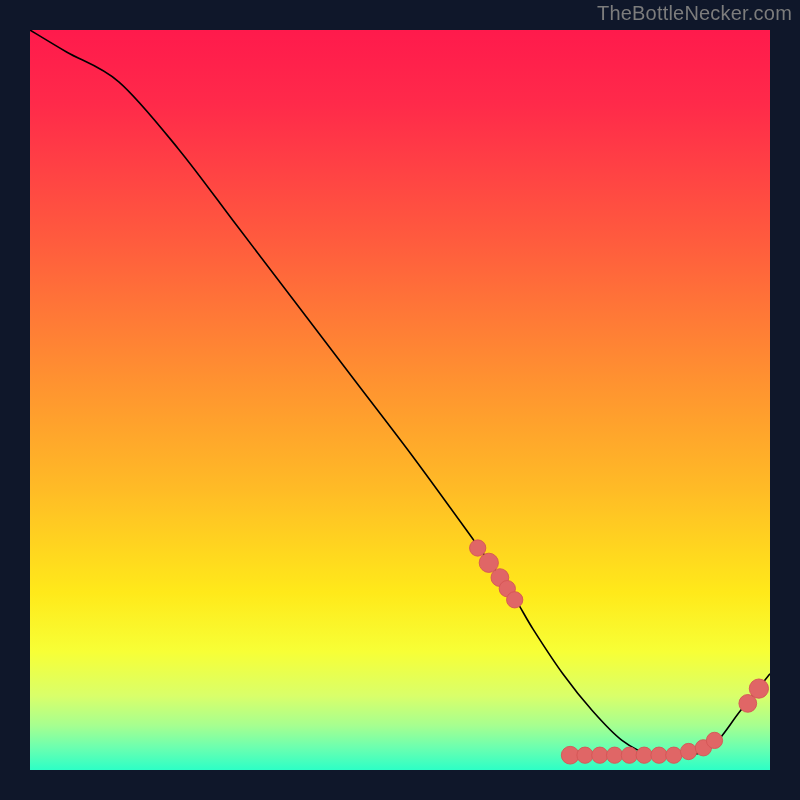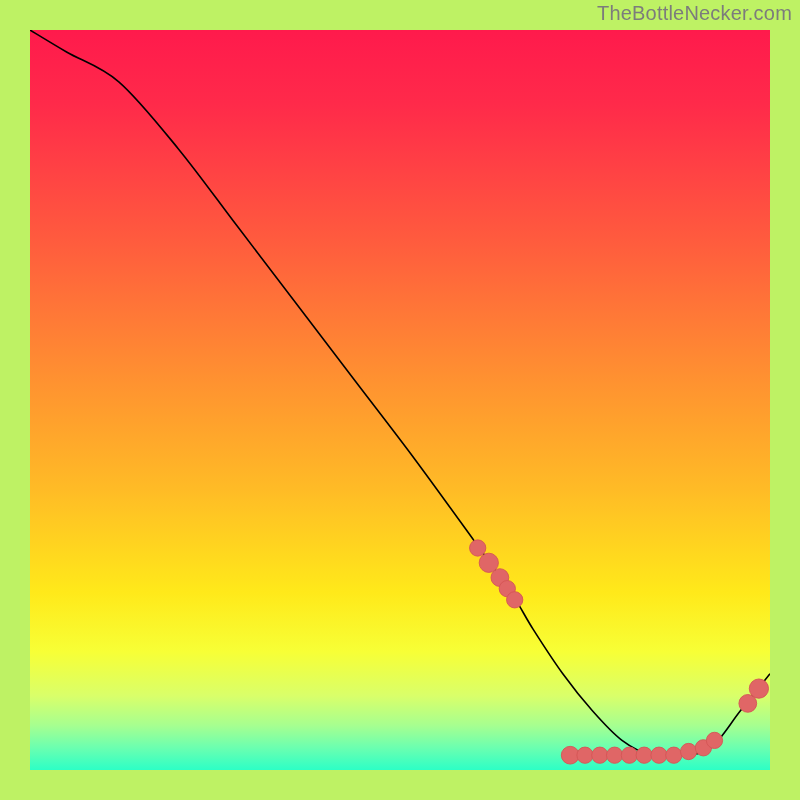--- a/index.html
+++ b/index.html
@@ -8,21 +8,21 @@
     width: 800px;
     height: 800px;
     background: #000;
     overflow: hidden;
     font-family: Arial, Helvetica, sans-serif;
   }
   .wrap {
     position: relative;
     width: 800px;
     height: 800px;
-    background: #bef264;
+    background: #0f172a;
   }
   .watermark {
     position: absolute;
     top: 2px;
     right: 8px;
     color: #7c7c7c;
     font-size: 20px;
     font-weight: 500;
     letter-spacing: 0.2px;
     z-index: 20;

